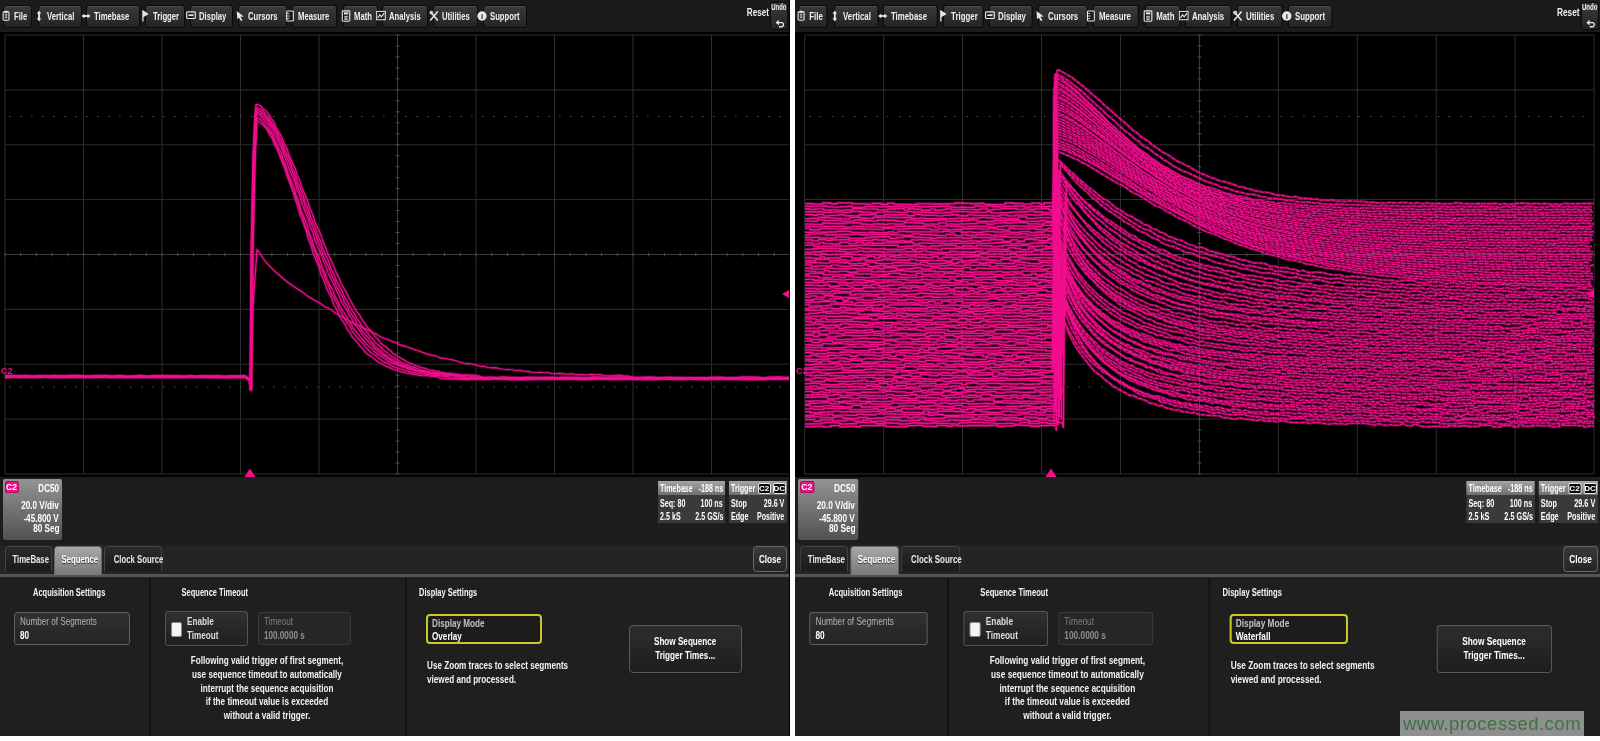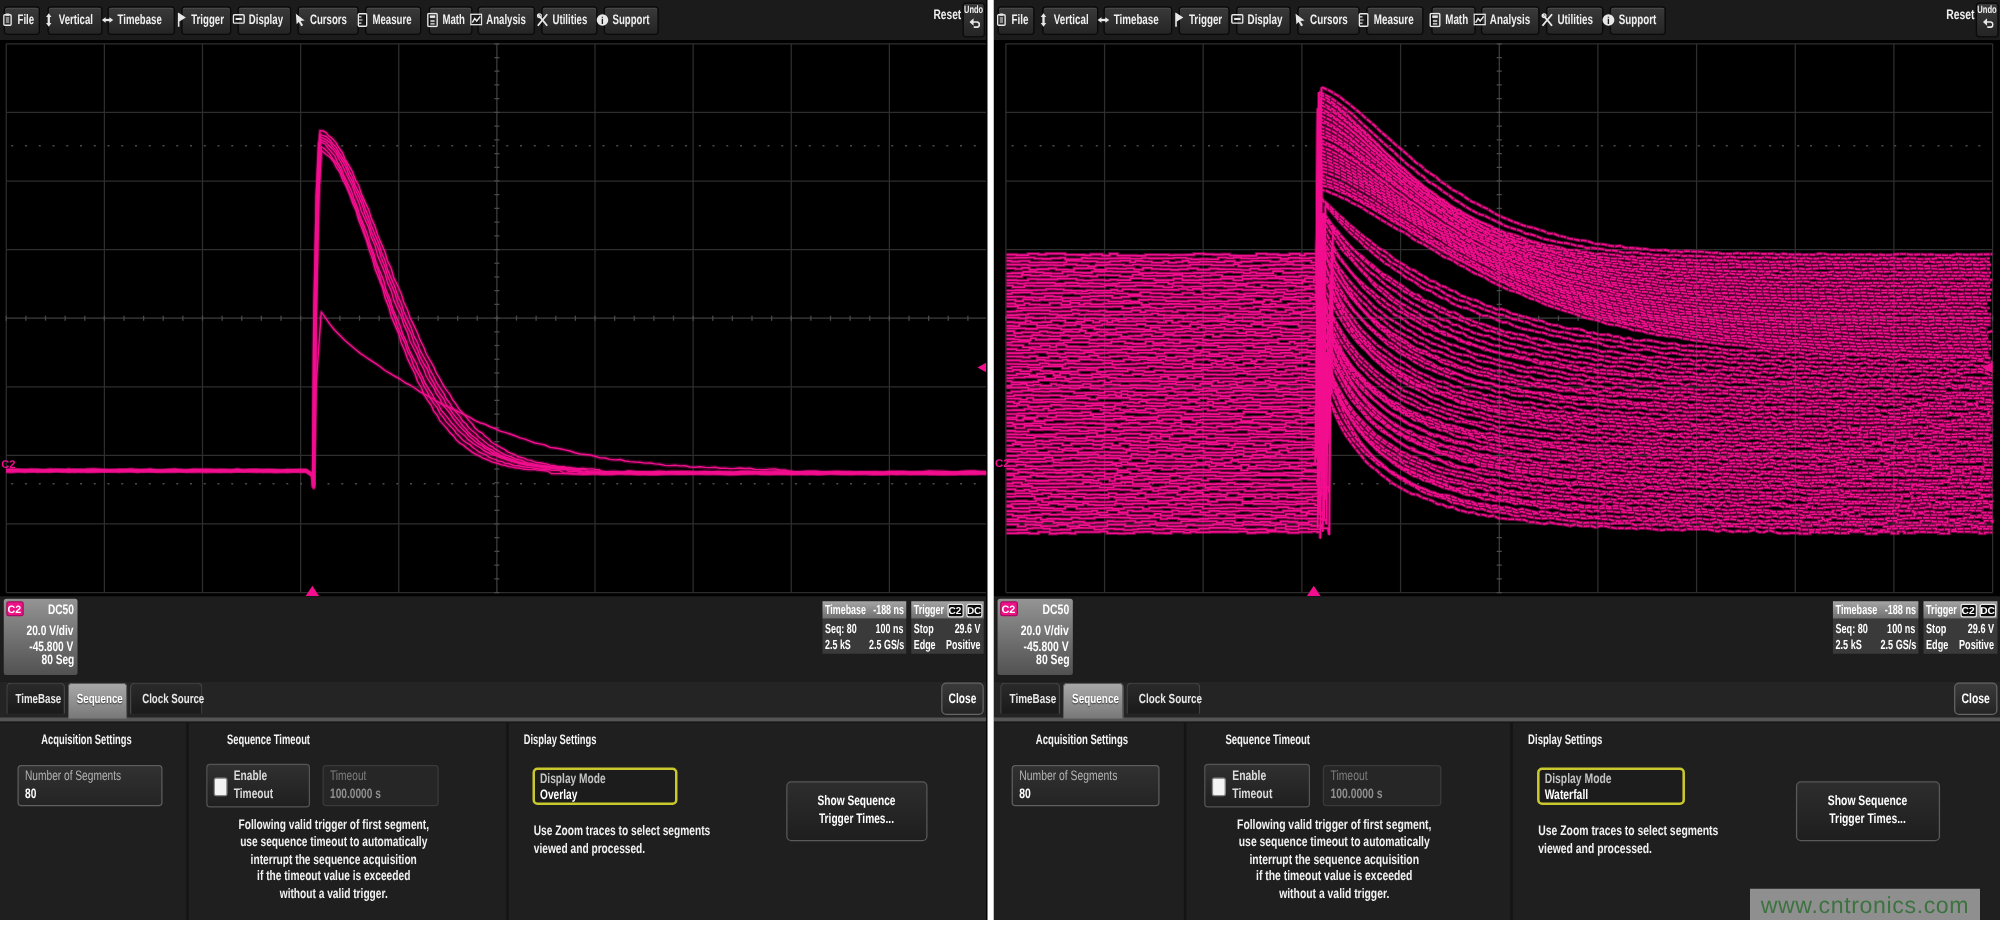--- a/index.html
+++ b/index.html
@@ -3,21 +3,21 @@
 *{margin:0;padding:0;box-sizing:border-box}
 html,body{width:1600px;height:741px;background:#000;overflow:hidden}
 body{font-family:"Liberation Sans",sans-serif;-webkit-font-smoothing:antialiased}
 #page{position:relative;width:1600px;height:741px;background:#000}
 .half{position:absolute;top:0;width:789px;height:741px;overflow:hidden}
 .cx{display:inline-block;white-space:nowrap}
 .wave{position:absolute;left:0;top:0}
 .mbtn{position:absolute;top:4.5px;height:23.5px;background:linear-gradient(180deg,#3a3a3a,#242424);border:1px solid #0a0a0a;border-radius:3px;box-shadow:inset 0 1px 0 #4d4d4d;color:#f0f0f0;font-size:11px;font-weight:bold;display:flex;align-items:center;justify-content:center;gap:3px}
 .mbtn svg{flex:0 0 auto}
 .reset{position:absolute;right:20.5px;top:6px;color:#f0f0f0;font-size:11px;font-weight:bold;text-align:right}
-.undo{position:absolute;right:1px;top:1.5px;width:18px;height:28px;background:linear-gradient(180deg,#3a3a3a,#242424);border:1px solid #0a0a0a;border-radius:3px;color:#f0f0f0;display:flex;flex-direction:column;align-items:center;justify-content:flex-start}
+.undo{position:absolute;right:1px;top:1.5px;width:18px;height:28px;background:linear-gradient(180deg,#3a3a3a,#242424);border:1px solid #0a0a0a;border-radius:3px;color:#f0f0f0;display:flex;flex-direction:column;align-items:center;justify-content:space-between}
 .ut{font-size:8.5px;font-weight:bold;line-height:9px}
 .chbox{position:absolute;left:3px;top:2px;width:59px;height:61px;background:linear-gradient(180deg,#949494,#515151);border-radius:2px;color:#fff;font-size:11px;font-weight:bold}
 .chl{position:absolute;right:3px;height:13px;line-height:13px;text-align:right;white-space:nowrap}
 .chbadge{position:absolute;left:1.5px;top:1.5px;width:14px;height:12px;background:#ee1289;border:1px solid #a90c60;border-radius:2px;color:#fff;font-size:8.5px;font-weight:bold;text-align:center;line-height:11px}
 .ibox{position:absolute;top:4px;height:42px;font-weight:bold;color:#fff;font-size:10.5px}
 .ihd{position:absolute;left:0;top:0;width:100%;height:14px;background:linear-gradient(180deg,#a5a5a5,#6e6e6e)}
 .ibd{position:absolute;left:0;top:14px;width:100%;height:28px;background:#3a3a3a}
 .asp{position:absolute;height:14px;line-height:14px;white-space:nowrap}
 .bdg{position:absolute;top:1.5px;background:#0a0a0a;border:1px solid #e8e8e8;border-radius:2px;color:#fff;font-size:8px;font-weight:bold;width:13px;height:11px;line-height:10px;text-align:center}
 .tab{position:absolute;top:1px;height:25px;background:linear-gradient(180deg,#2a2a2a,#1a1a1a);border:1px solid #454545;border-bottom:none;border-radius:4px 4px 0 0;color:#e8e8e8;font-size:10.5px;font-weight:bold;text-align:center;line-height:24px}
@@ -1099,14 +1099,14 @@
         </div>
         <div class="uzoom"><span class="cx" style="transform:scaleX(0.74);transform-origin:0 0">Use Zoom traces to select segments<br>viewed and processed.</span></div>
         <div class="showb">
           <span class="cx" style="transform:scaleX(0.74);transform-origin:50% 50%">Show Sequence<br>Trigger Times...</span>
         </div>
       </div>
     </div>
     <div class="wdiv"></div>
     <div class="bline"></div>
     <div class="wmark">
-      <span>www.cntronics.com</span>
+      <span>www.processed.com</span>
     </div>
   </div>
 </body></html>

